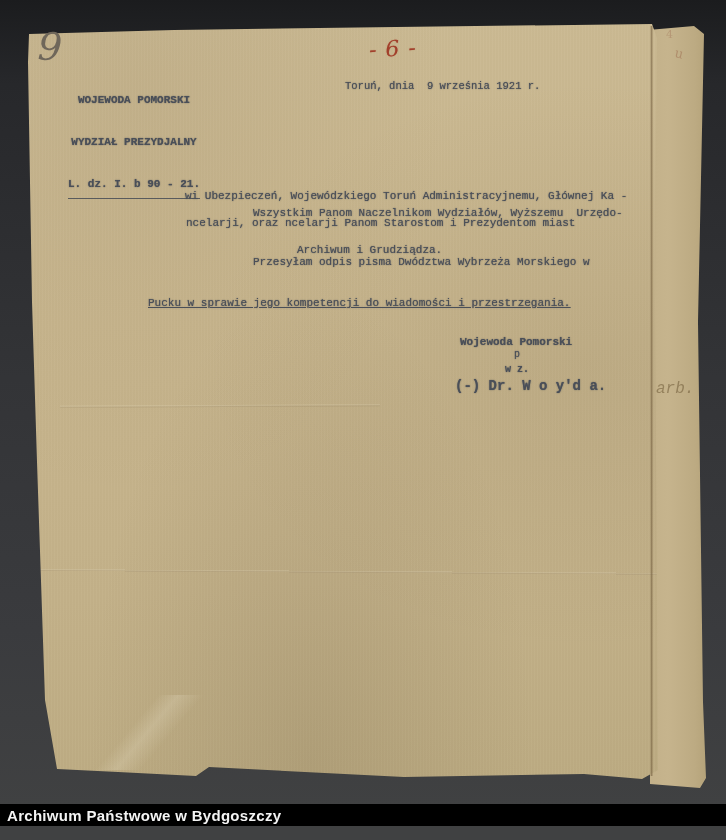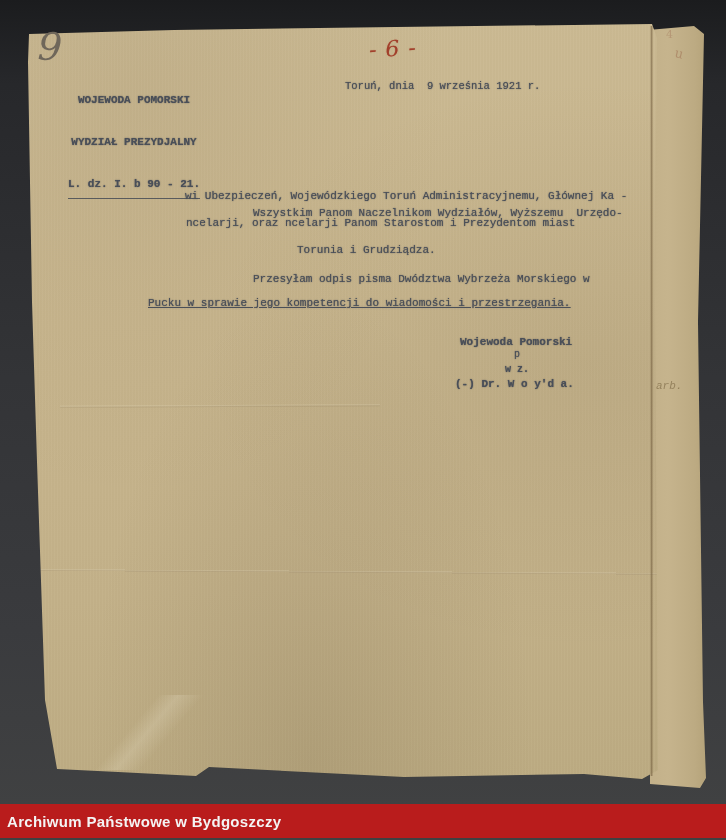--- a/index.html
+++ b/index.html
@@ -51,45 +51,45 @@
     text-shadow:0 0 1px rgba(74,79,88,0.85),0 0 2px rgba(74,79,88,0.22);
   }
   .letterhead{left:55px;top:65px;width:158px;text-align:center;font-size:11px;font-weight:bold;line-height:14px;}
   .letterhead .u{border-bottom:1px solid rgba(70,75,85,0.85);padding-bottom:7px;display:inline-block;}
   .dateline{left:345px;top:80px;font-size:10.5px;text-align:right;}
   .bodyline{font-size:11px;}
   .bl-1{left:253px;top:163px;margin-top:44px;}
   .bl-2{left:185px;top:190px;}
   .bl-3{left:186px;top:217px;}
   .bl-4{left:297px;top:244px;}
-  .bl-5{left:253px;top:273px;}
+  .bl-5{left:253px;top:256px;}
   .bl-6{left:148px;top:297px;text-decoration:underline;}
   .sig-1{left:460px;top:336px;font-size:11px;font-weight:bold;}
   .sig-mark{left:514px;top:349px;font-size:10px;}
   .sig-2{left:505px;top:364px;font-size:10px;font-weight:bold;}
-  .sig-3{left:455px;top:378px;font-size:11px;font-weight:bold;}
+  .sig-3{left:455px;top:378px;font-size:14px;font-weight:bold;}
 
   
   .pencil-9{
     left:38px;top:28px;font-family:"DejaVu Serif",serif;font-style:italic;
     font-size:38px;color:#6f675a;transform:rotate(3deg);line-height:1;
   }
   .red-folio{
     left:369px;top:36px;font-family:"DejaVu Serif",serif;font-style:italic;
     font-size:22px;color:#a23f2b;letter-spacing:1px;transform:rotate(-3deg);
     text-shadow:0 0 1px rgba(162,63,43,0.5);
   }
   .strip-mark-a{left:666px;top:28px;font-family:"DejaVu Serif",serif;font-size:11px;color:rgba(150,95,70,0.32);}
   .strip-mark-b{left:675px;top:46px;font-family:"DejaVu Serif",serif;font-size:13px;color:rgba(150,95,70,0.42);transform:rotate(14deg);}
   .bleed{left:656px;top:380px;font-family:"Liberation Mono",monospace;font-style:italic;
-    font-size:11px;color:rgba(110,90,55,0.55);filter:blur(0.4px);}
+    font-size:16px;color:rgba(110,90,55,0.55);filter:blur(0.4px);}
 
   
   .archive-bar{
-    left:0;top:804px;width:726px;height:34px;background:#b91c1c;
+    left:0;top:804px;width:726px;height:22px;background:#000000;
     display:flex;align-items:center;
   }
   .archive-bar span{
     color:#f4f4f4;font-size:15px;font-weight:bold;letter-spacing:0.3px;padding-left:7px;
   }
 </style>
 </head>
 <body>
 
 <div class="abs paper-strip">
@@ -113,21 +113,21 @@
   <div>WOJEWODA POMORSKI</div>
   <div>WYDZIAŁ PREZYDJALNY</div>
   <div><span class="u">L. dz. I. b 90 - 21.</span></div>
 </div>
 
 <span class="abs type dateline">Toruń, dnia  9 września 1921 r.</span>
 
 <span class="abs type bodyline bl-1">Wszystkim Panom Naczelnikom Wydziałów, Wyższemu  Urzędo-</span>
 <span class="abs type bodyline bl-2">wi Ubezpieczeń, Wojewódzkiego Toruń Administracyjnemu, Głównej Ka -</span>
 <span class="abs type bodyline bl-3">ncelarji, oraz ncelarji Panom Starostom i Prezydentom miast</span>
-<span class="abs type bodyline bl-4">Torunia i Grudziądza.</span>
+<span class="abs type bodyline bl-4">Archiwum i Grudziądza.</span>
 <span class="abs type bodyline bl-5">Przesyłam odpis pisma Dwództwa Wybrzeża Morskiego w</span>
 <span class="abs type bodyline bl-6">Pucku w sprawie jego kompetencji do wiadomości i przestrzegania.</span>
 
 <span class="abs type sig-1">Wojewoda Pomorski</span>
 <span class="abs type sig-mark">p</span>
 <span class="abs type sig-2">w z.</span>
 <span class="abs type sig-3">(-) Dr. W o y'd a.</span>
 
 <div class="abs archive-bar">
   <span>Archiwum Państwowe w Bydgoszczy</span>

